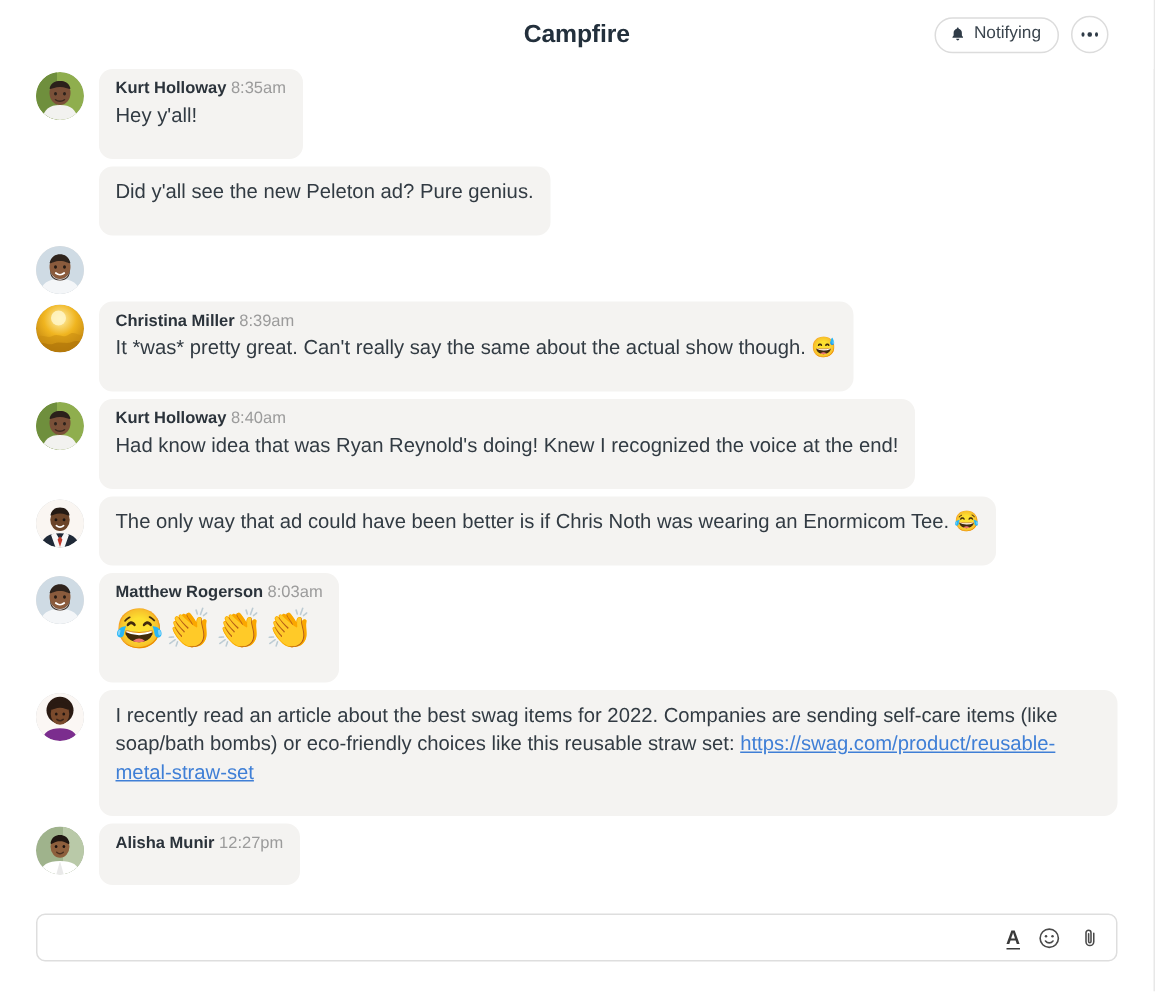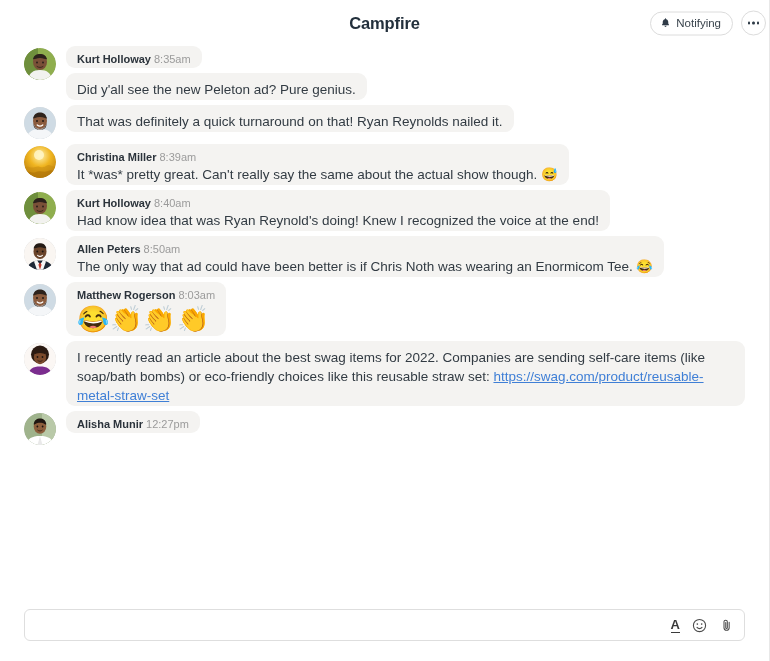--- a/index.html
+++ b/index.html
@@ -37,21 +37,21 @@
     background: #fff;
   }
   .header-title {
     font-size: 16.5px;
     font-weight: bold;
     color: #23303c;
     letter-spacing: -0.1px;
   }
   .header-actions {
     position: absolute;
-    right: 3px;
+    right: 30px;
     top: 50%;
     transform: translateY(-50%);
     display: flex;
     align-items: center;
     gap: 8px;
   }
   .notify-btn {
     display: flex;
     align-items: center;
     gap: 5px;
@@ -127,21 +127,21 @@
   .bubbles {
     flex: 1 1 auto;
     min-width: 0;
     display: flex;
     flex-direction: column;
     align-items: flex-start;
   }
   .bubble {
     background: #f4f3f1;
     border-radius: 9px;
-    padding: 7px 11px 1px 11px;
+    padding: 7px 11px 20px 11px;
     box-sizing: border-box;
     max-width: 100%;
   }
   .bubble + .bubble { margin-top: 5px; }
   .meta {
     font-size: 11px;
     line-height: 13px;
     margin-bottom: 1px;
     white-space: nowrap;
   }
@@ -268,20 +268,21 @@
     <ellipse cx="13" cy="14.5" rx="1" ry="1.1" fill="#2b211b"></ellipse>
     <ellipse cx="19" cy="14.5" rx="1" ry="1.1" fill="#2b211b"></ellipse>
     <path d="M13 18.5c1.6 1.3 4.4 1.3 6 0" stroke="#3d2a1f" stroke-width="1" fill="none" stroke-linecap="round"></path>
     </g>
             </svg>
           </div>
         </div>
         <div class="bubbles">
           <div class="bubble">
             <div class="meta"><span class="name">Kurt Holloway</span><span class="time">8:35am</span></div>
+            <div class="text">Hey y'all!</div>
           </div>
           <div class="bubble">
             <div class="text">Did y'all see the new Peleton ad? Pure genius.</div>
           </div>
         </div>
       </div>
       <div class="msg-group">
         <div class="avatar-slot">
           <div class="avatar">
             <svg viewBox="0 0 32 32">
@@ -297,23 +298,20 @@
     <path d="M9.5 16c.5 4 3 6.5 6.5 6.5S22 20 22.5 16c.4 3-1 7-6.5 7S9.1 19 9.5 16z" fill="#3a2a20"></path>
     <path d="M9 11.5c1-4.5 4-6 7-6s6 1.5 7 6c-1 .5-3-1.5-7-1.5s-6 2-7 1.5z" fill="#2e231c"></path>
     <ellipse cx="13" cy="14" rx="1" ry="1.1" fill="#241a14"></ellipse>
     <ellipse cx="19" cy="14" rx="1" ry="1.1" fill="#241a14"></ellipse>
     <path d="M13.2 18c1.6 1.4 4 1.4 5.6 0" stroke="#fff" stroke-width="1.2" fill="none" stroke-linecap="round"></path>
     </g>
             </svg>
           </div>
         </div>
         <div class="bubbles">
-          <div class="bubble">
-            <div class="text">That was definitely a quick turnaround on that! Ryan Reynolds nailed it.</div>
-          </div>
         </div>
       </div>
       <div class="msg-group">
         <div class="avatar-slot">
           <div class="avatar">
             <svg viewBox="0 0 32 32">
               <defs>
                 <clipPath id="c3">
                   <circle cx="16" cy="16" r="16"></circle>
                 </clipPath>
@@ -386,21 +384,20 @@
     <path d="M9.6 10.5c.8-4 3.6-5.2 6.4-5.2s5.6 1.2 6.4 5.2c-1 .6-2.9-1.2-6.4-1.2s-5.4 1.8-6.4 1.2z" fill="#241a14"></path>
     <ellipse cx="13.3" cy="13.5" rx=".95" ry="1.05" fill="#1c1410"></ellipse>
     <ellipse cx="18.7" cy="13.5" rx=".95" ry="1.05" fill="#1c1410"></ellipse>
     <path d="M13.6 17.4c1.4 1.2 3.4 1.2 4.8 0" stroke="#fff" stroke-width="1.1" fill="none" stroke-linecap="round"></path>
     </g>
             </svg>
           </div>
         </div>
         <div class="bubbles">
           <div class="bubble">
-            <div class="meta"><span class="name">Allen Peters</span><span class="time">8:50am</span></div>
             <div class="text">The only way that ad could have been better is if Chris Noth was wearing an Enormicom Tee. 😂</div>
           </div>
         </div>
       </div>
       <div class="msg-group">
         <div class="avatar-slot">
           <div class="avatar">
             <svg viewBox="0 0 32 32">
               <defs>
                 <clipPath id="c2">

